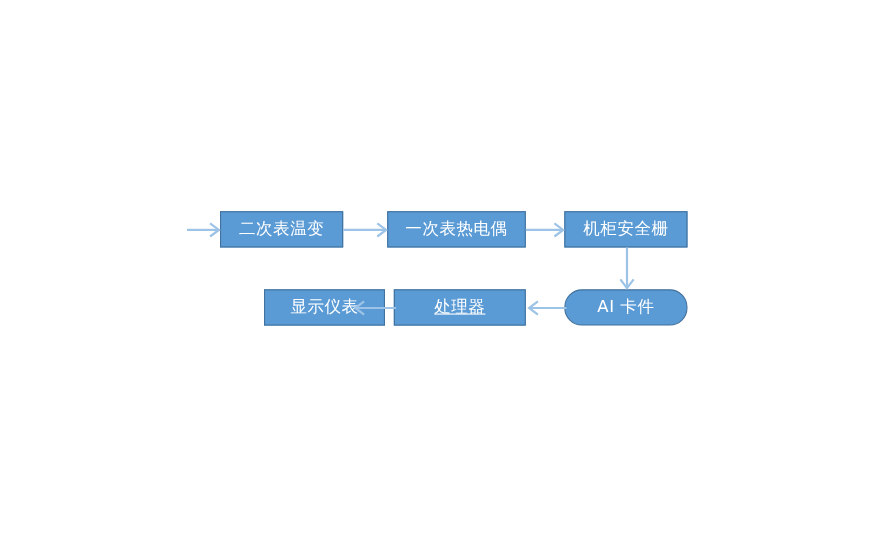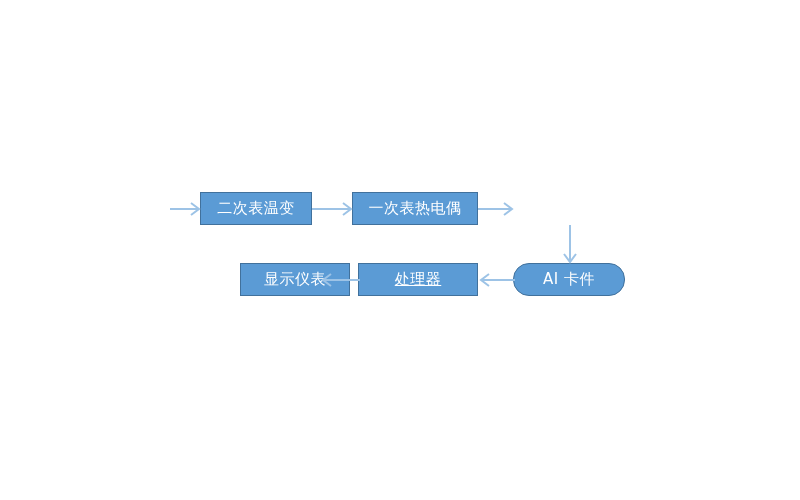--- a/index.html
+++ b/index.html
@@ -62,20 +62,23 @@
 
 
   <div class="node" style="left:200px; top:192px; width:112px; height:33px;">
     <span class="node-label">二次表温变</span>
   </div>
 
   <div class="node" style="left:352px; top:192px; width:126px; height:33px;">
     <span class="node-label">一次表热电偶</span>
   </div>
 
+  <div class="node" style="left:513px; top:192px; width:112px; height:33px;">
+    <span class="node-label">机柜安全栅</span>
+  </div>
 
   <div class="node" style="left:513px; top:263px; width:112px; height:33px;border-radius:16px;">
     <span class="node-label">AI 卡件</span>
   </div>
 
   <div class="node" style="left:358px; top:263px; width:120px; height:33px;text-decoration:underline;">
     <span class="node-label">处理器</span>
   </div>
 
   <div class="node" style="left:210px; top:263px; width:110px; height:33px;margin-left:30px;">

